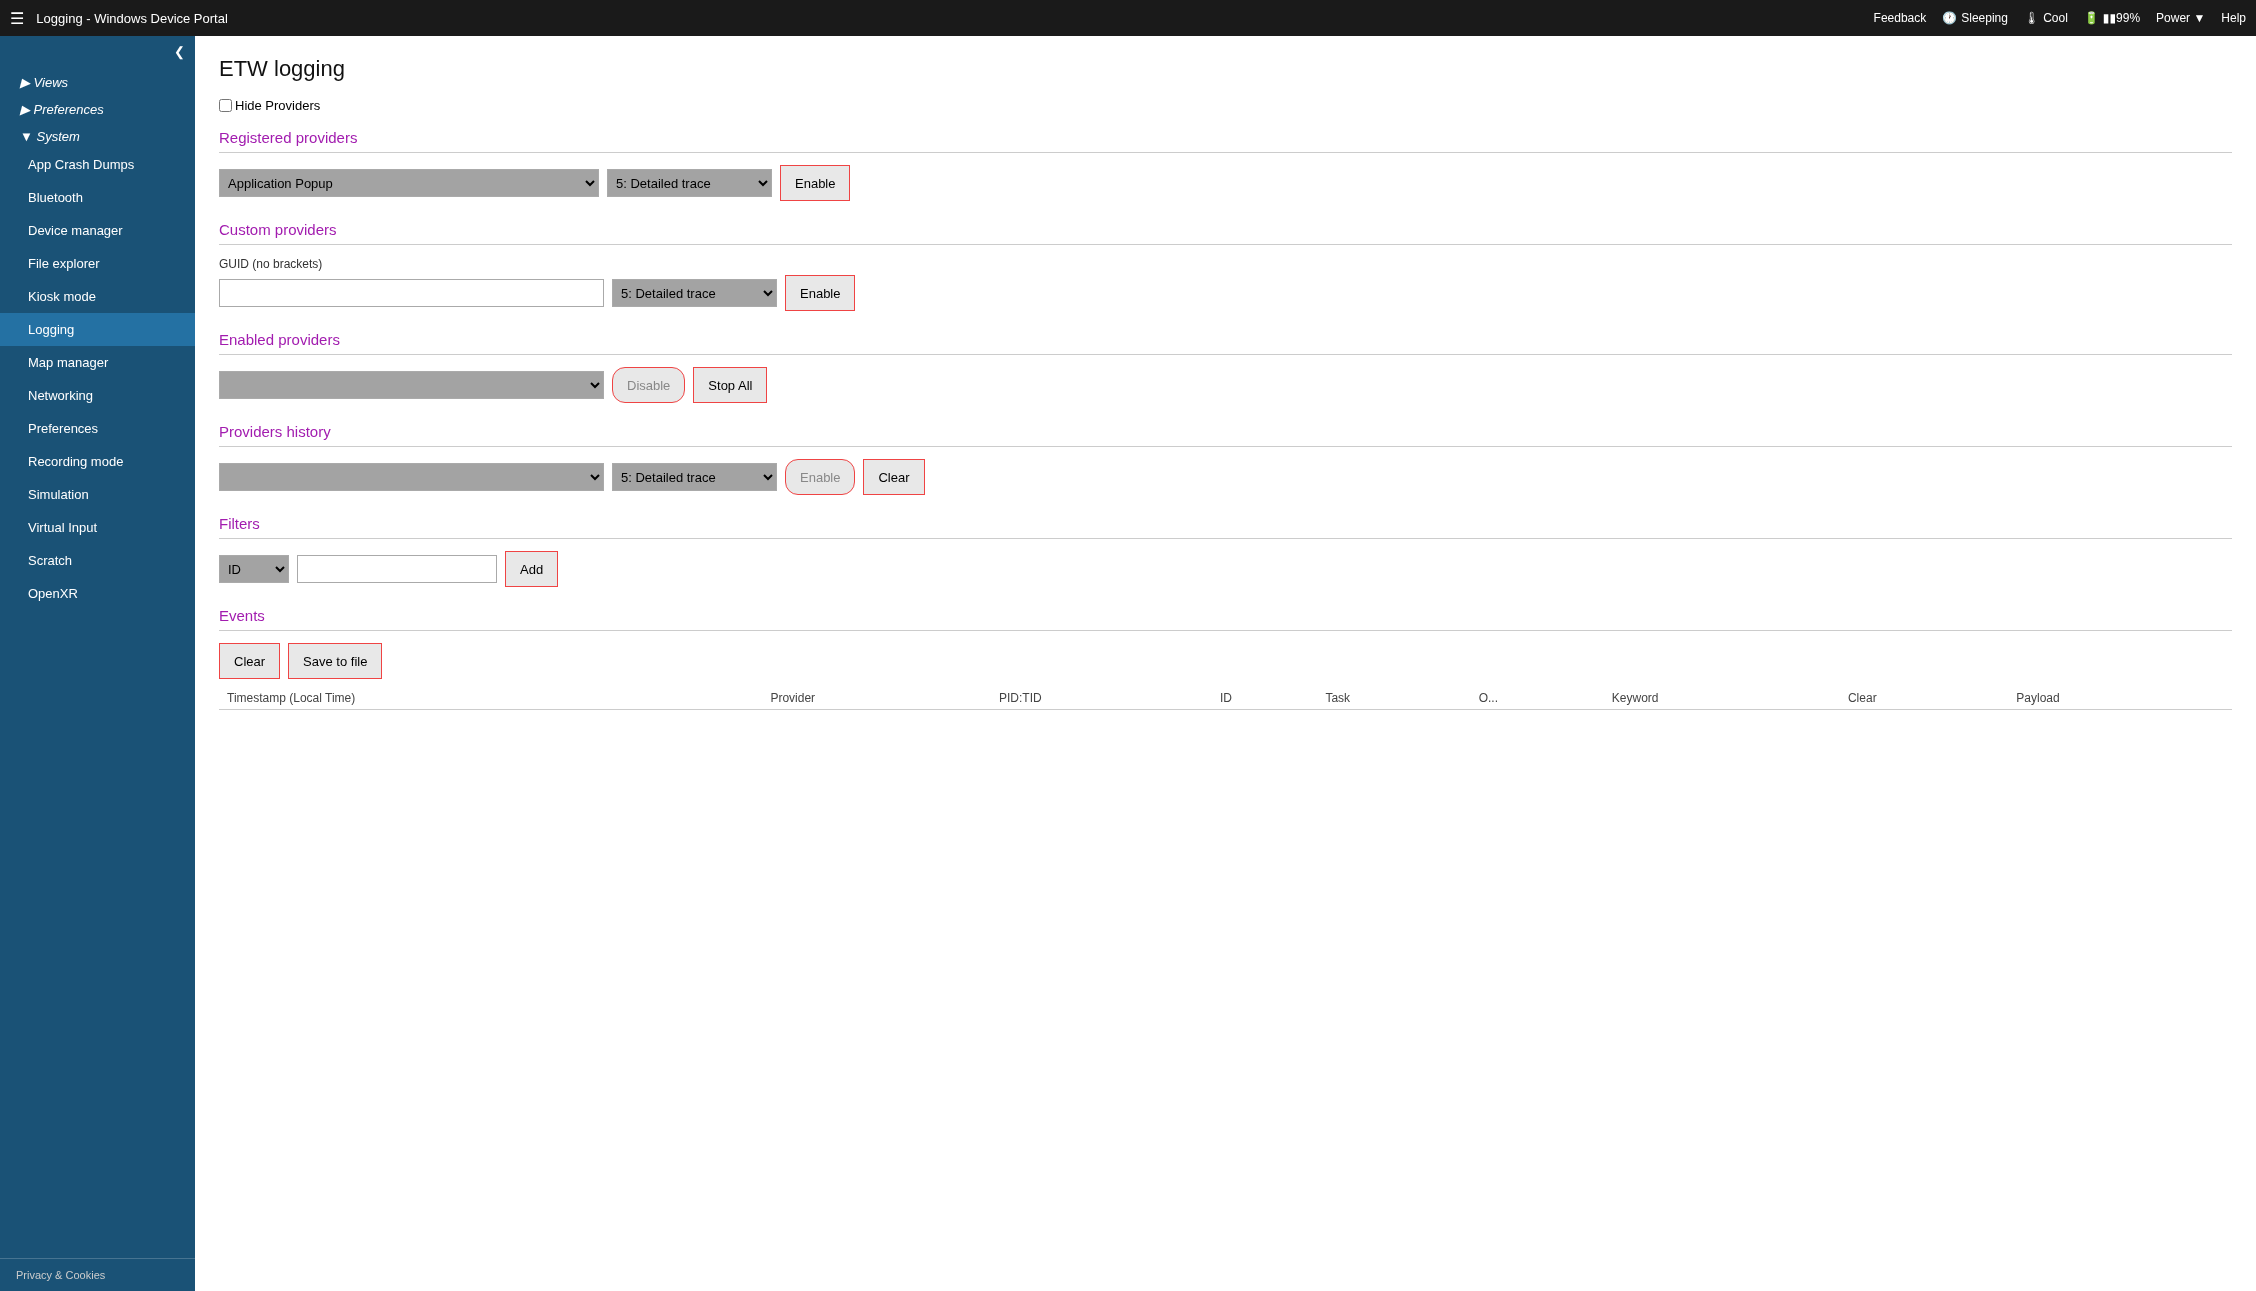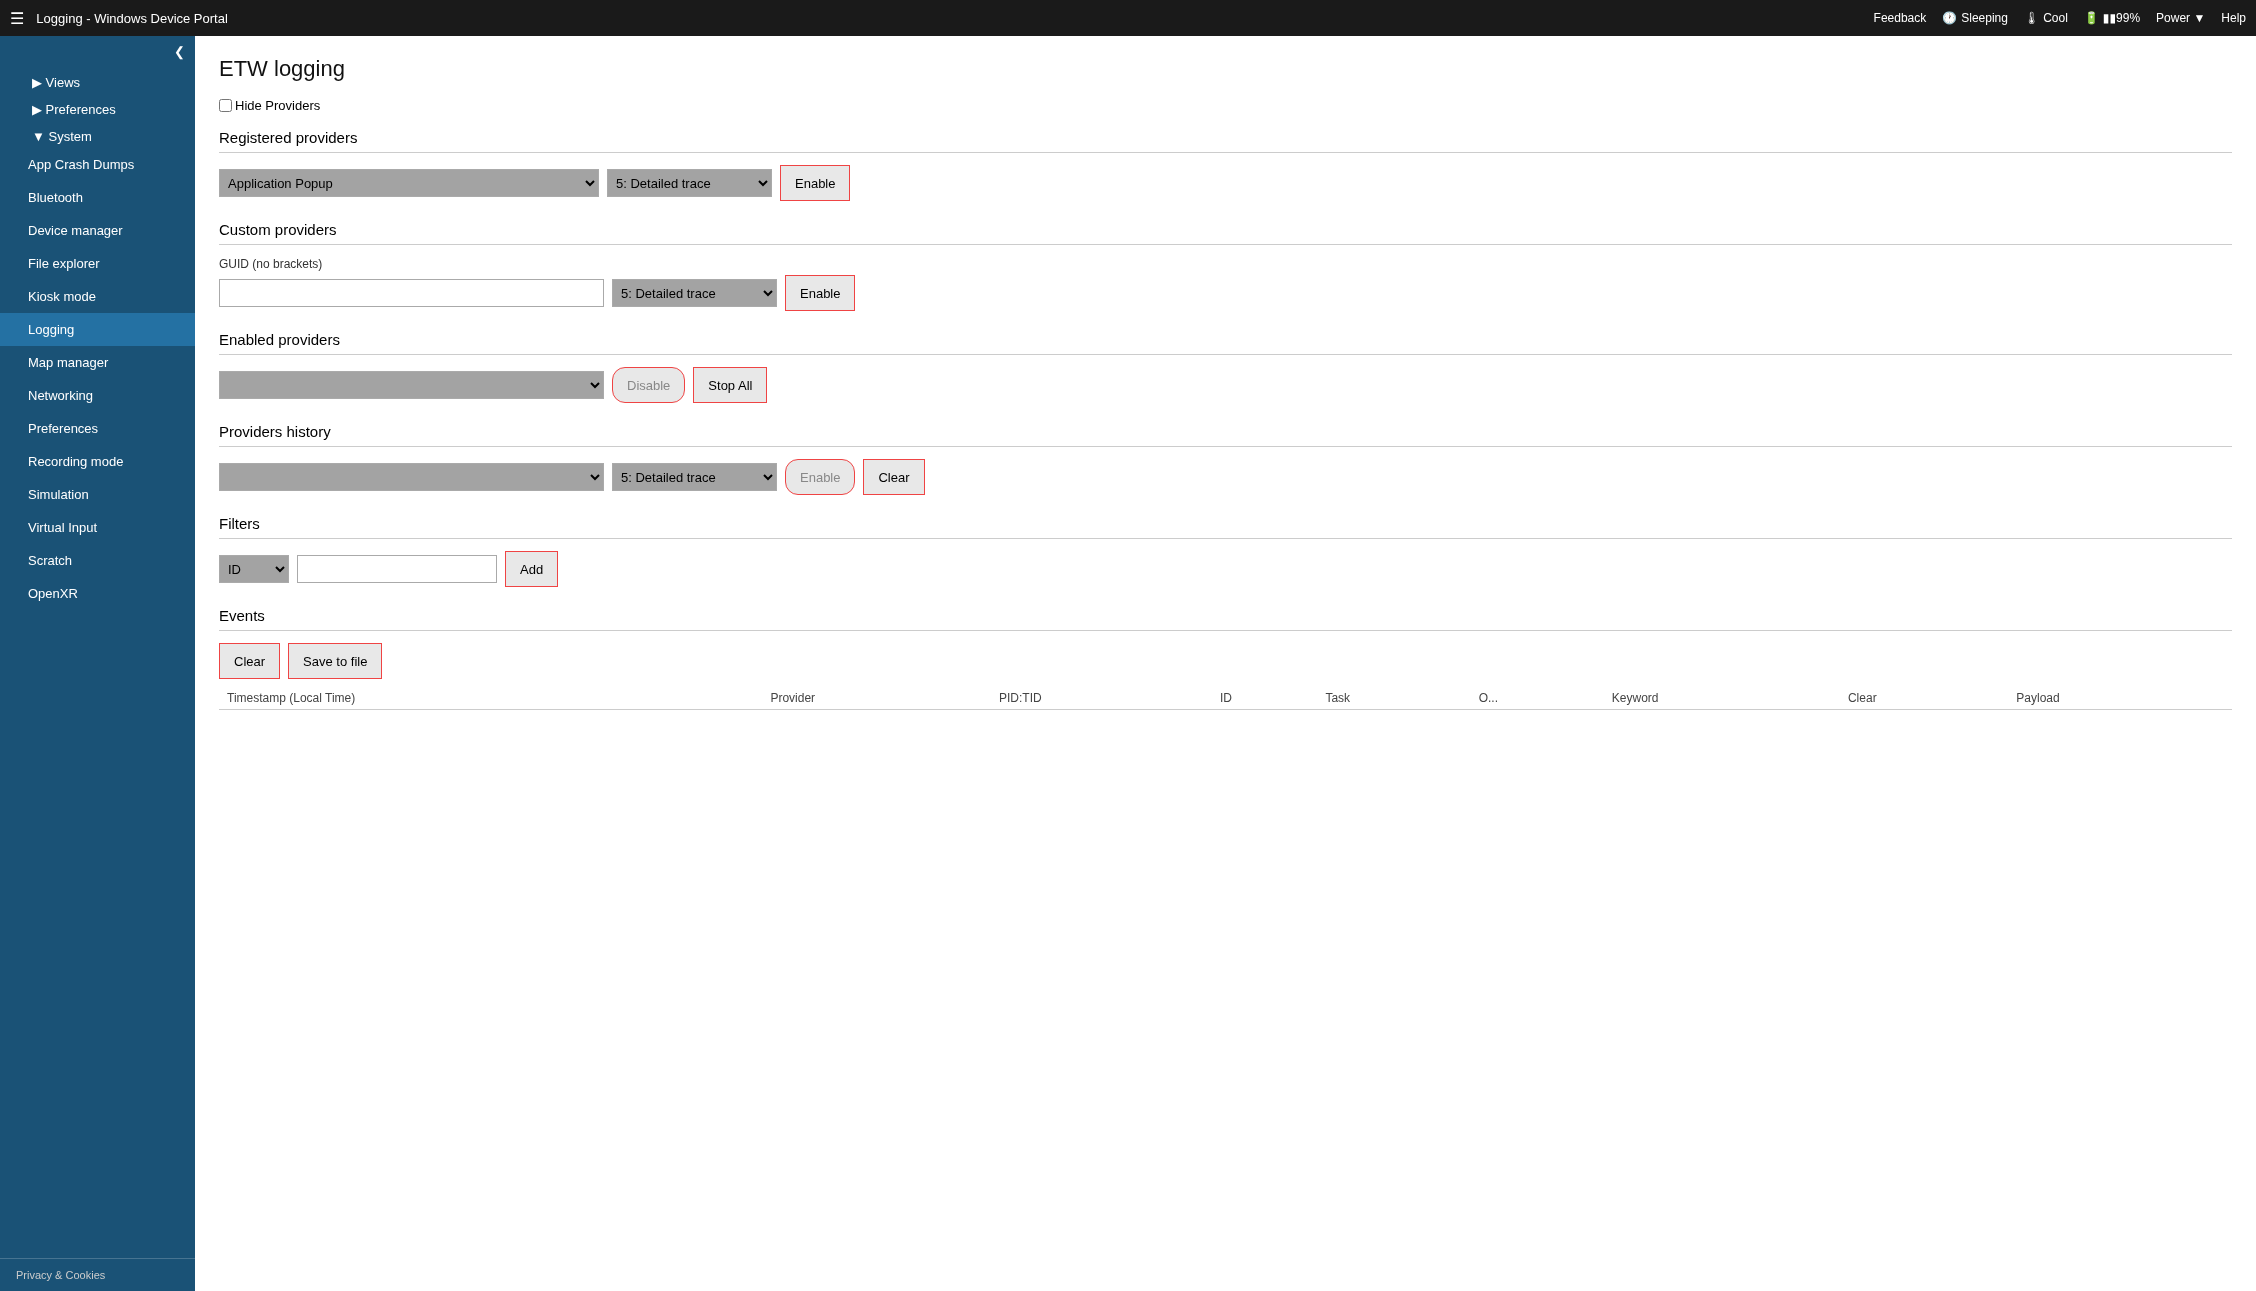--- a/index.html
+++ b/index.html
@@ -33,26 +33,27 @@
       overflow-y: auto;
       flex-shrink: 0;
     }
     #sidebar .collapse-btn {
       display: flex;
       justify-content: flex-end;
       padding: 8px 10px;
       cursor: pointer;
     }
     #sidebar .nav-group-label {
-      padding: 8px 16px 4px 32px;
+      padding: 8px 16px 4px 20px;
       font-size: 13px;
       cursor: pointer;
       display: flex;
       align-items: center;
       gap: 6px;
+      font-style: italic;
     }
     #sidebar .nav-item {
       padding: 9px 16px 9px 28px;
       font-size: 13px;
       cursor: pointer;
     }
     #sidebar .nav-item.active { background: #2471a3; }
     #sidebar .privacy-footer {
       margin-top: auto;
       padding: 10px 16px;
@@ -80,21 +81,21 @@
     .hide-providers-row {
       display: flex;
       align-items: center;
       gap: 3px;
       margin-bottom: 16px;
     }
 
     .section-title {
       font-size: 15px;
       font-weight: 400;
-      color: #000000;
+      color: #a21caf;
       border-bottom: 1px solid #ccc;
       padding-bottom: 6px;
       margin-bottom: 12px;
     }
 
     .section { margin-bottom: 20px; }
 
     .row { display: flex; align-items: center; gap: 8px; margin-bottom: 8px; flex-wrap: wrap; }
 
     select {

